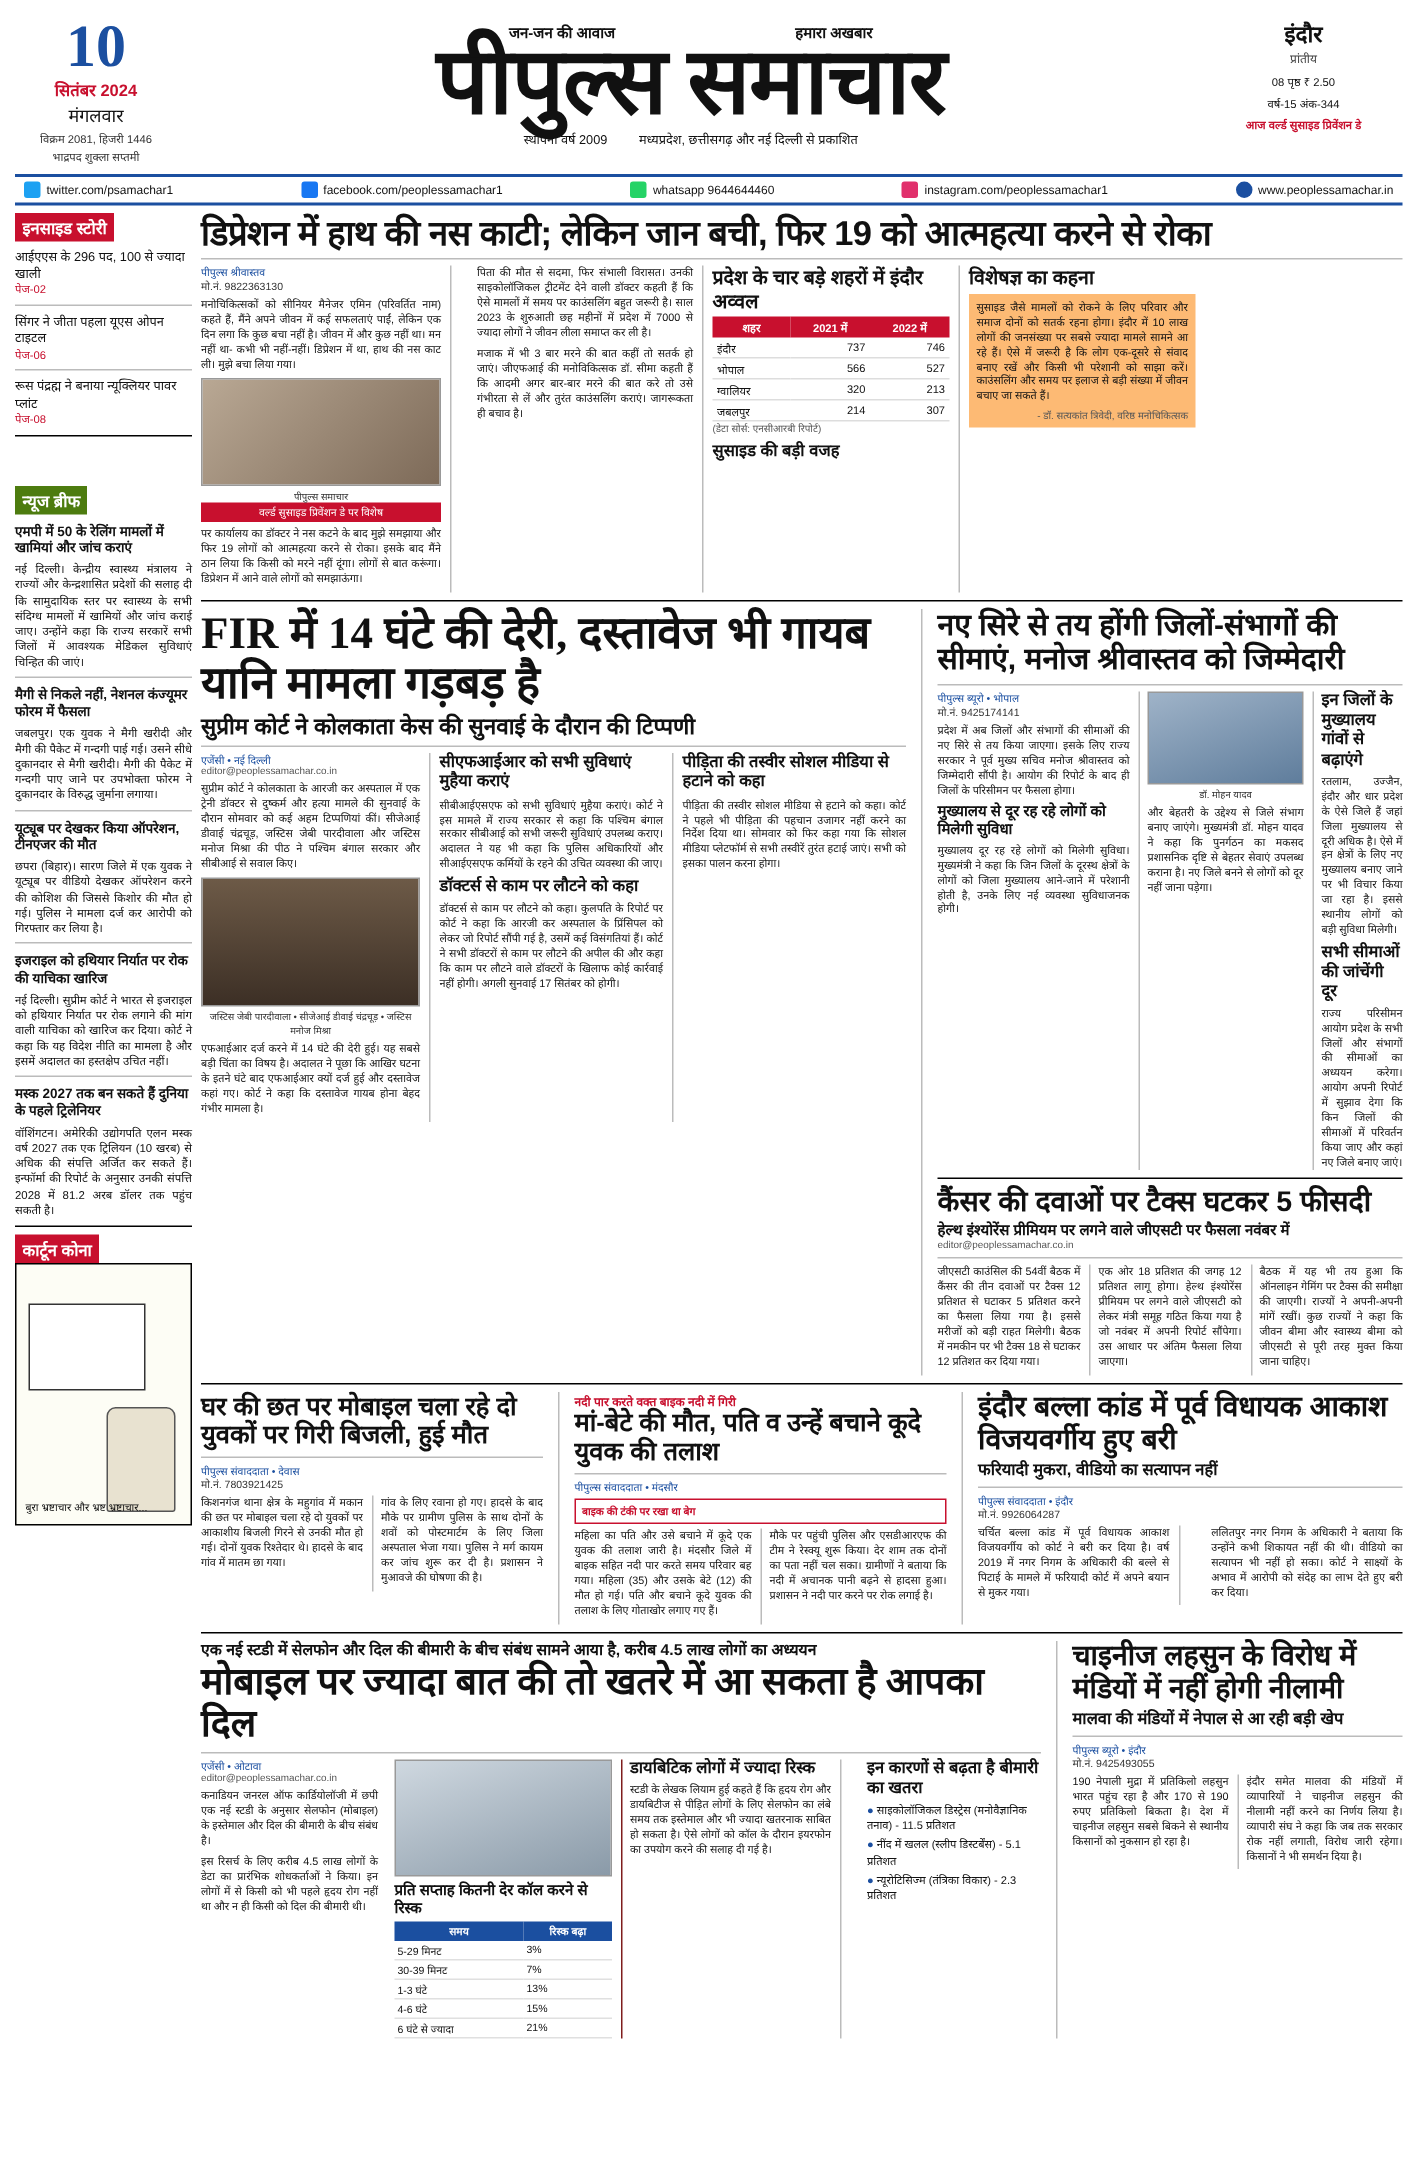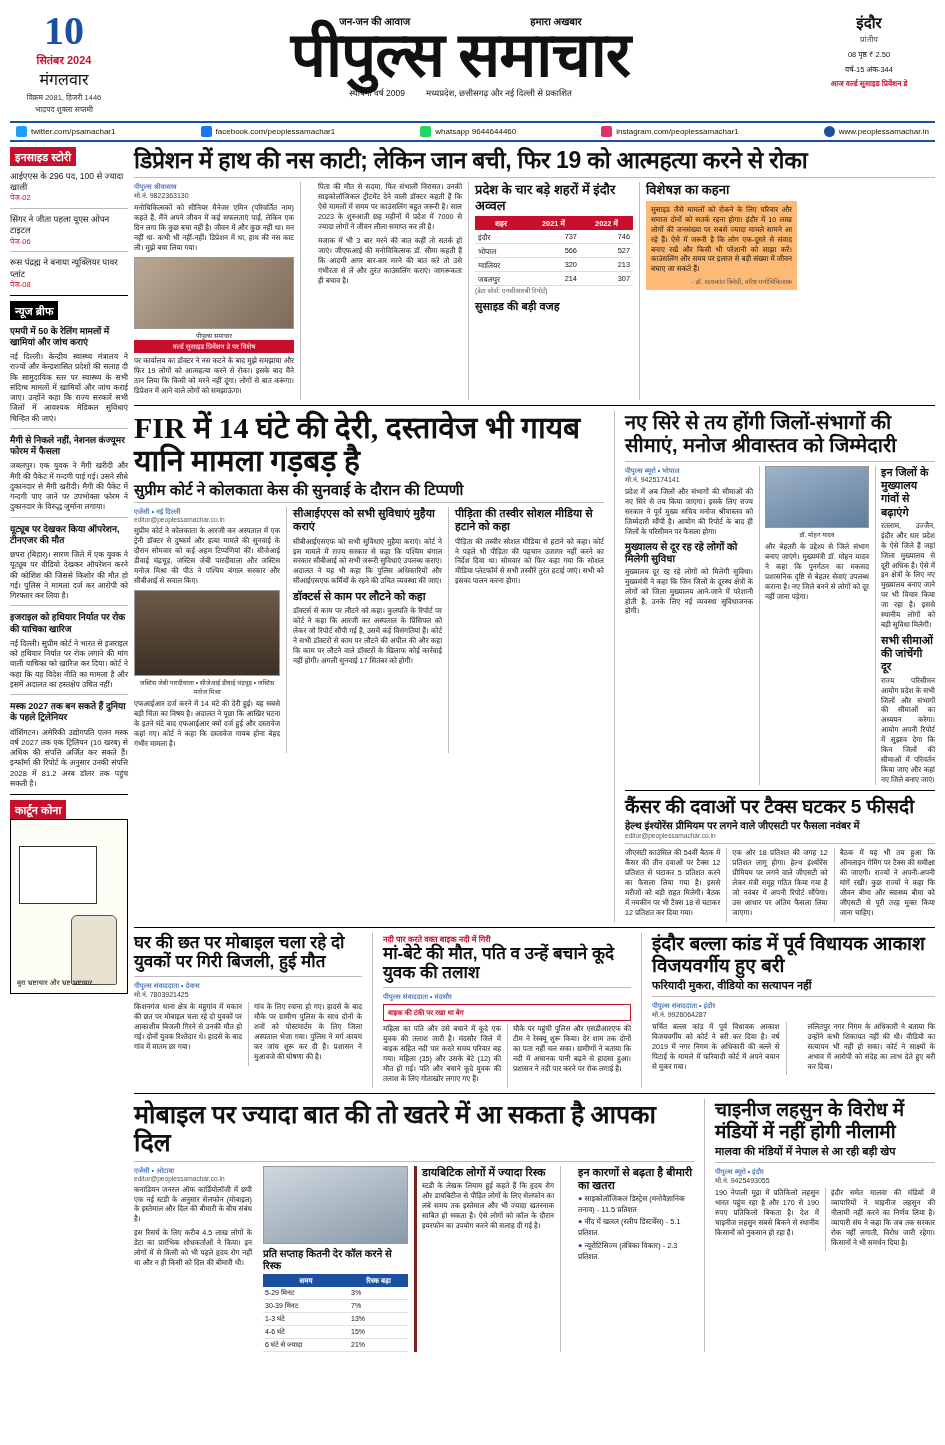--- a/index.html
+++ b/index.html
@@ -10,21 +10,21 @@
     font-family: "Liberation Sans", sans-serif;
     color: #111;
   }
   .page { width:945px; height:1445px; position:relative; padding: 8px 10px; }
 
   
   .masthead { display:flex; align-items:flex-start; border-bottom:0; padding-bottom:2px; }
   .mh-date { width:108px; text-align:center; padding-top:4px; }
   .mh-date .day { font-size:40px; font-weight:bold; color:#1b4fa0; line-height:0.95; font-family:"Liberation Serif", serif;}
   .mh-date .mon { font-size:11px; color:#c8102e; font-weight:bold; margin-top:2px;}
-  .mh-date .wd  { font-size:16px; color:#111; margin-top:1px;}
+  .mh-date .wd  { font-size:12px; color:#111; margin-top:1px;}
   .mh-date .sm  { font-size:7.5px; color:#333; margin-top:3px; line-height:1.25;}
   .mh-center { flex:1; text-align:center; position:relative; }
   .mh-tags { display:flex; justify-content:center; gap:120px; font-size:10px; font-weight:bold; color:#111; margin-top:6px;}
   .mh-title { font-size:62px; font-weight:bold; letter-spacing:-1px; line-height:0.95; margin-top:-2px; font-family:"Liberation Serif", serif; }
   .mh-sub { display:flex; justify-content:center; gap:21px; font-size:8.5px; margin-top:2px; color:#111;}
   .mh-right { width:132px; text-align:center; padding-top:4px; }
   .mh-right .city { font-size:15px; font-weight:bold; }
   .mh-right .state { font-size:8px; color:#444; margin-top:1px;}
   .mh-right .line { font-size:7.5px; margin-top:5px; }
   .mh-right .redline { color:#c8102e; font-size:7.5px; font-weight:bold; margin-top:4px;}
@@ -38,21 +38,21 @@
   
   .cols { display:flex; gap:6px; margin-top:5px; }
   .col-left { width:118px; }
   .col-main { flex:1; }
 
   .rule { border-top:1px solid #000; margin:5px 0; }
   .rule-thin { border-top:1px solid #bbb; margin:4px 0; }
   .vline { border-left:1px solid #bbb; }
 
   .sect-head { background:#c8102e; color:#fff; font-size:11px; font-weight:bold; padding:2px 5px; display:inline-block; }
-  .sect-head.blue { background:#000000; }
+  .sect-head.blue { background:#4d7c0f;margin-top:28px; }
 
   .ib-item { font-size:8.5px; line-height:1.32; margin:5px 0; }
   .ib-item .pg { color:#c8102e; font-size:7.5px; }
 
   .brief p { font-size:7.6px; line-height:1.35; text-align:justify; margin:4px 0; }
   .brief h4 { font-size:9px; margin:6px 0 2px; font-weight:bold; line-height:1.25;}
 
   .lead-head { font-size:23px; font-weight:bold; line-height:1.15; letter-spacing:-0.3px; }
   .big-head { font-family:"Liberation Serif", serif; font-size:30px; font-weight:bold; line-height:1.12; }
   .mid-head { font-size:19px; font-weight:bold; line-height:1.16; }
@@ -282,21 +282,21 @@
               <div class="body-txt" style="margin-top:3px;">
                 <p>सुप्रीम कोर्ट ने कोलकाता के आरजी कर अस्पताल में एक ट्रेनी डॉक्टर से दुष्कर्म और हत्या मामले की सुनवाई के दौरान सोमवार को कई अहम टिप्पणियां कीं। सीजेआई डीवाई चंद्रचूड़, जस्टिस जेबी पारदीवाला और जस्टिस मनोज मिश्रा की पीठ ने पश्चिम बंगाल सरकार और सीबीआई से सवाल किए।</p>
               </div>
               <div class="photo court" style="height:86px;margin-top:4px;"></div>
               <div class="cap">जस्टिस जेबी पारदीवाला   •   सीजेआई डीवाई चंद्रचूड़   •   जस्टिस मनोज मिश्रा</div>
               <div class="body-txt" style="margin-top:3px;">
                 <p>एफआईआर दर्ज करने में 14 घंटे की देरी हुई। यह सबसे बड़ी चिंता का विषय है। अदालत ने पूछा कि आखिर घटना के इतने घंटे बाद एफआईआर क्यों दर्ज हुई और दस्तावेज कहां गए। कोर्ट ने कहा कि दस्तावेज गायब होना बेहद गंभीर मामला है।</p>
               </div>
             </div>
             <div style="width:160px;padding-left:6px;border-left:1px solid #bbb;">
-              <div class="sub-head" style="font-size:11px;">सीआईएएस को सभी सुविधाएं मुहैया कराएं</div>
+              <div class="sub-head" style="font-size:11px;">सीएफआईआर को सभी सुविधाएं मुहैया कराएं</div>
               <div class="body-txt" style="margin-top:3px;">
                 <p>सीबीआईएसएफ को सभी सुविधाएं मुहैया कराएं। कोर्ट ने इस मामले में राज्य सरकार से कहा कि पश्चिम बंगाल सरकार सीबीआई को सभी जरूरी सुविधाएं उपलब्ध कराए। अदालत ने यह भी कहा कि पुलिस अधिकारियों और सीआईएसएफ कर्मियों के रहने की उचित व्यवस्था की जाए।</p>
               </div>
               <div class="sub-head" style="font-size:11px;margin-top:4px;">डॉक्टर्स से काम पर लौटने को कहा</div>
               <div class="body-txt" style="margin-top:3px;">
                 <p>डॉक्टर्स से काम पर लौटने को कहा। कुलपति के रिपोर्ट पर कोर्ट ने कहा कि आरजी कर अस्पताल के प्रिंसिपल को लेकर जो रिपोर्ट सौंपी गई है, उसमें कई विसंगतियां हैं। कोर्ट ने सभी डॉक्टरों से काम पर लौटने की अपील की और कहा कि काम पर लौटने वाले डॉक्टरों के खिलाफ कोई कार्रवाई नहीं होगी। अगली सुनवाई 17 सितंबर को होगी।</p>
               </div>
             </div>
             <div style="width:160px;padding-left:6px;border-left:1px solid #bbb;">
               <div class="sub-head" style="font-size:11px;">पीड़िता की तस्वीर सोशल मीडिया से हटाने को कहा</div>
@@ -413,20 +413,21 @@
                 <p>ललितपुर नगर निगम के अधिकारी ने बताया कि उन्होंने कभी शिकायत नहीं की थी। वीडियो का सत्यापन भी नहीं हो सका। कोर्ट ने साक्ष्यों के अभाव में आरोपी को संदेह का लाभ देते हुए बरी कर दिया।</p>
               </div>
           </div>
         </div>
       </div>
 
       <div class="rule"></div>
 
       <div class="flex">
         <div style="width:560px;">
+          <div class="sub-head" style="font-size:10.5px;">एक नई स्टडी में सेलफोन और दिल की बीमारी के बीच संबंध सामने आया है, करीब 4.5 लाख लोगों का अध्ययन</div>
           <h2 class="big-head" style="font-size:25px;margin-top:2px;">मोबाइल पर ज्यादा बात की तो खतरे में आ सकता है आपका दिल</h2>
           <div class="rule-thin"></div>
           <div class="flex">
             <div style="width:118px;">
               <div class="byline">एजेंसी • ओटावा</div>
               <div class="tiny">editor@peoplessamachar.co.in</div>
               <div class="body-txt" style="margin-top:3px;">
                 <p>कनाडियन जनरल ऑफ कार्डियोलॉजी में छपी एक नई स्टडी के अनुसार सेलफोन (मोबाइल) के इस्तेमाल और दिल की बीमारी के बीच संबंध है।</p>
                 <p>इस रिसर्च के लिए करीब 4.5 लाख लोगों के डेटा का प्रारंभिक शोधकर्ताओं ने किया। इन लोगों में से किसी को भी पहले हृदय रोग नहीं था और न ही किसी को दिल की बीमारी थी।</p>
               </div>
@@ -456,21 +457,21 @@
                       <td>4-6 घंटे</td>
                       <td>15%</td>
                     </tr>
                 <tr>
                       <td>6 घंटे से ज्यादा</td>
                       <td>21%</td>
                     </tr>
               </tbody>
                 </table>
             </div>
-            <div style="width:140px;padding-left:5px;border-left:3px solid #7f1d1d;">
+            <div style="width:140px;padding-left:5px;border-left:1px solid #7f1d1d;">
               <div class="sub-head" style="font-size:11px;">डायबिटिक लोगों में ज्यादा रिस्क</div>
               <div class="body-txt" style="margin-top:2px;">स्टडी के लेखक लियाम हुई कहते हैं कि हृदय रोग और डायबिटीज से पीड़ित लोगों के लिए सेलफोन का लंबे समय तक इस्तेमाल और भी ज्यादा खतरनाक साबित हो सकता है। ऐसे लोगों को कॉल के दौरान इयरफोन का उपयोग करने की सलाह दी गई है।</div>
             </div>
             <div style="flex:1;padding-left:17px;border-left:1px solid #bbb;">
               <div class="sub-head" style="font-size:11px;">इन कारणों से बढ़ता है बीमारी का खतरा</div>
               <div class="bullets" style="margin-top:2px;">
                 <div><span class="dot">●</span> <span>साइकोलॉजिकल डिस्ट्रेस (मनोवैज्ञानिक तनाव) - 11.5 प्रतिशत</span></div>
                 <div><span class="dot">●</span> <span>नींद में खलल (स्लीप डिस्टर्बेंस) - 5.1 प्रतिशत</span></div>
                 <div><span class="dot">●</span> <span>न्यूरोटिसिज्म (तंत्रिका विकार) - 2.3 प्रतिशत</span></div>
               </div>

